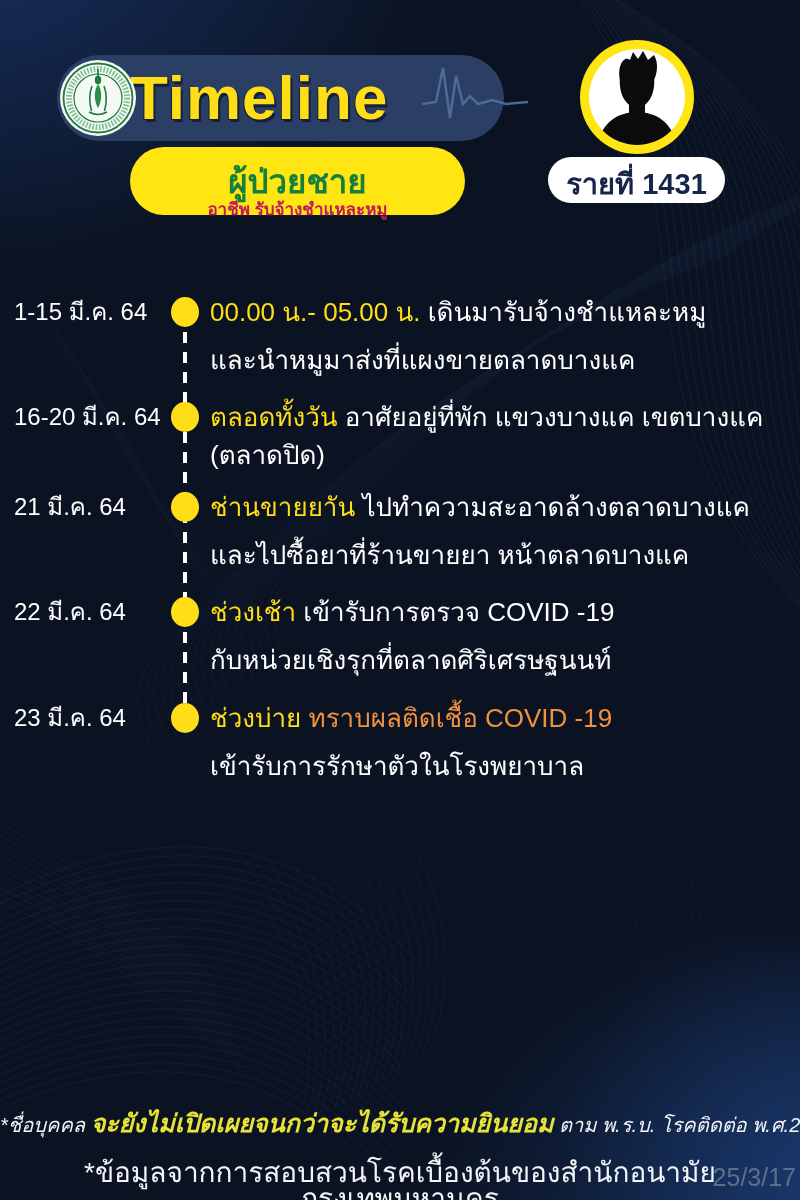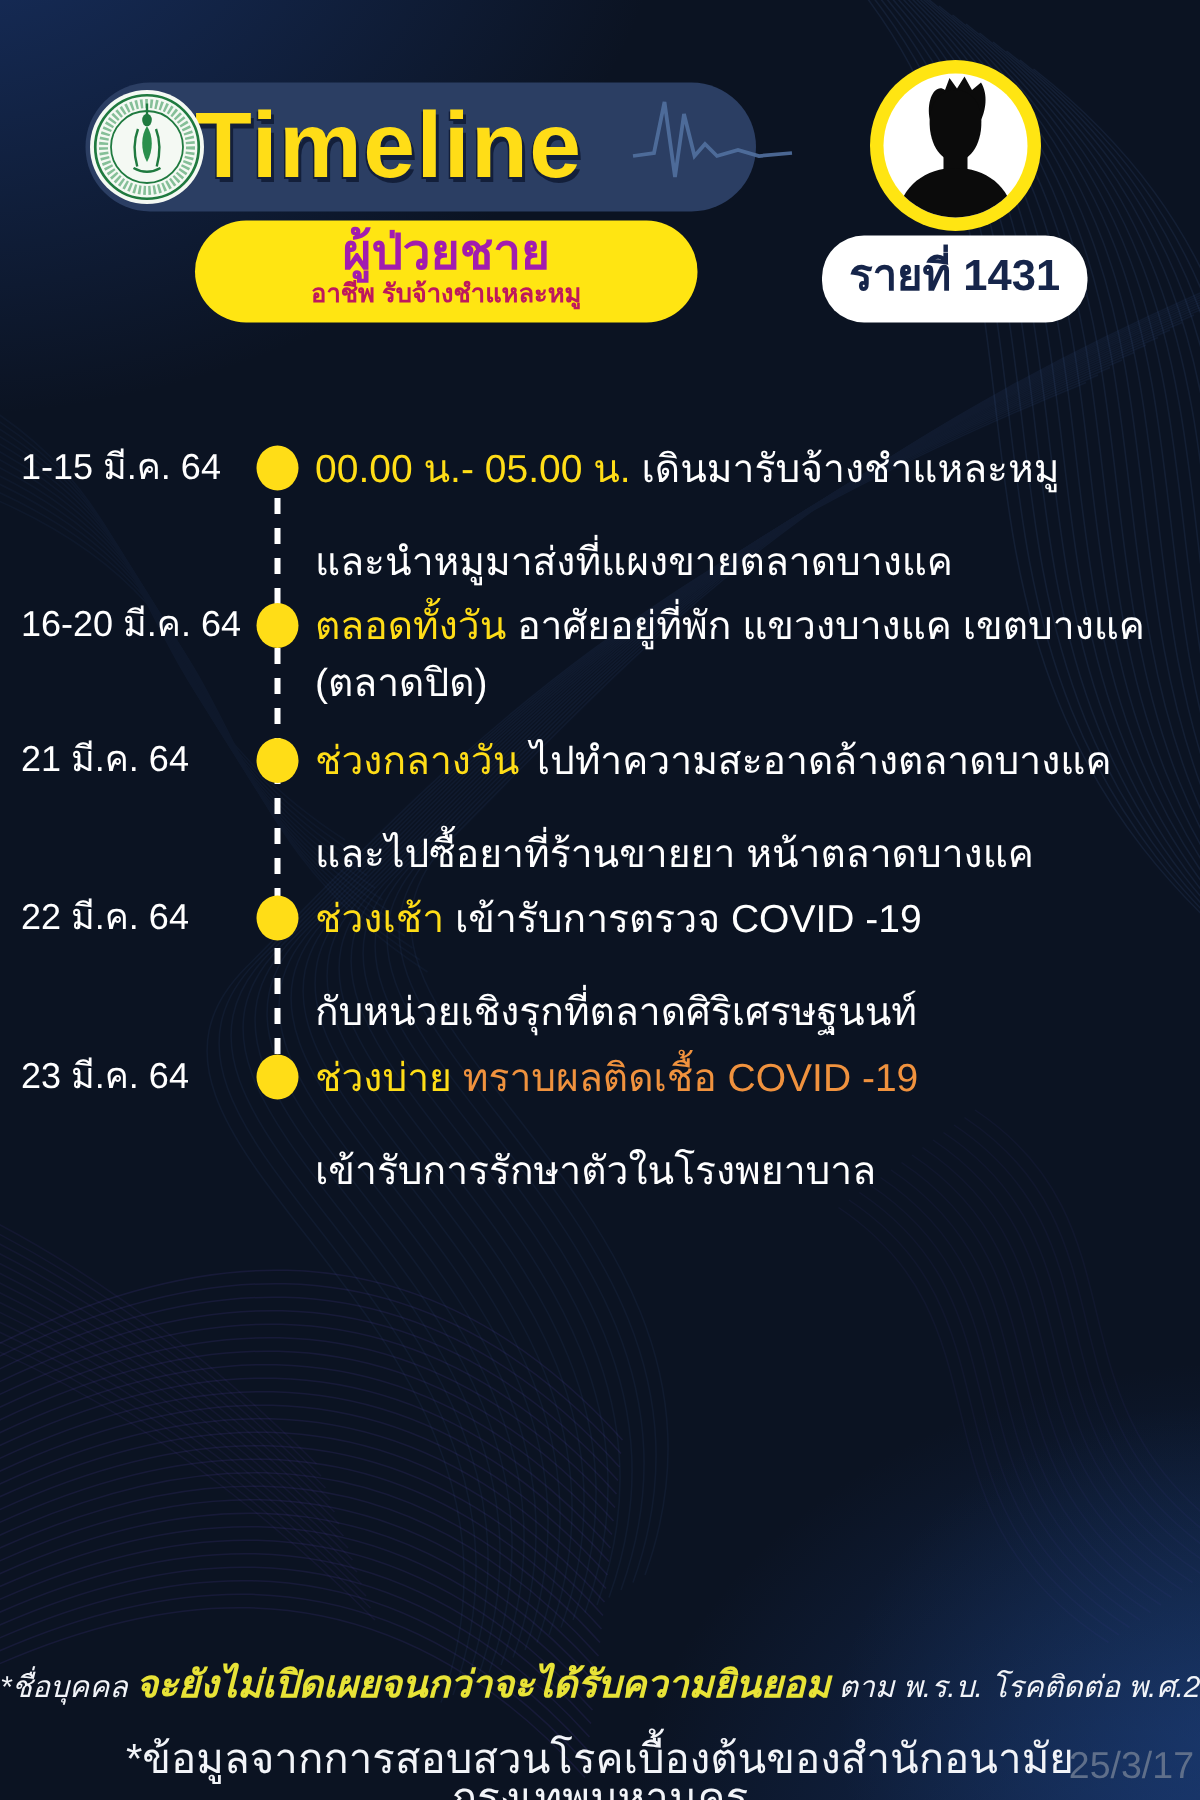--- a/index.html
+++ b/index.html
@@ -21,37 +21,37 @@
   .app-title{
     position:absolute;left:130px;top:55px;width:380px;height:86px;z-index:3;
     font-size:62px;font-weight:800;color:#ffdd17;line-height:86px;letter-spacing:1px;
     text-shadow:2px 3px 0 #131f3a, -1px 1px 0 #131f3a;
   }
   .seal{position:absolute;left:58px;top:58px;width:80px;height:80px;z-index:3;}
   .patient-badge{
     position:absolute;left:130px;top:147px;width:335px;height:68px;border-radius:34px;
     background:#ffe512;text-align:center;z-index:3;
   }
-  .patient-badge .name{font-size:33px;font-weight:800;color:#a21caf;line-height:40px;margin-top:1px;}
+  .patient-badge .name{font-size:33px;font-weight:800;color:#15803d;line-height:40px;margin-top:15px;}
   .patient-badge .occ{font-size:17px;font-weight:600;color:#be185d;line-height:20px;margin-top:-2px;}
   .avatar{position:absolute;left:580px;top:40px;z-index:3;}
   .case-pill{
-    position:absolute;left:548px;top:157px;width:177px;height:58px;border-radius:28px;background:#ffffff;
+    position:absolute;left:548px;top:157px;width:177px;height:46px;border-radius:28px;background:#ffffff;
     text-align:center;line-height:55px;font-size:29px;font-weight:800;color:#16254a;z-index:4;
   }
 
   
   .t-track{position:absolute;left:183px;top:312px;width:4px;height:406px;z-index:2;
     background:repeating-linear-gradient(to bottom,#ffffff 0 11px,transparent 11px 20px);}
   .t-row{position:absolute;left:0;width:800px;z-index:3;}
   .t-date{position:absolute;left:14px;top:0;width:150px;text-align:left;color:#ffffff;font-size:24px;line-height:38px;white-space:nowrap;}
   .t-dot{position:absolute;left:171px;top:4px;width:28px;height:30px;border-radius:50%;background:#ffdd17;}
   .t-text{position:absolute;left:210px;top:0;width:570px;}
   .t-line{font-size:26px;line-height:38px;white-space:nowrap;}
-  .t-line.l2{margin-top:24px;}
+  .t-line.l2{margin-top:10px;}
   .seg{white-space:pre-wrap;}
   .c-yellow{color:#ffdd17;}
   .c-white{color:#ffffff;}
   .c-orange{color:#f0923e;}
 
   
   .footer{position:absolute;left:0;top:1106px;width:800px;text-align:center;z-index:3;}
   .f-line1{line-height:34px;white-space:nowrap;}
   .fseg{font-style:italic;}
   .f-white{color:#f2f4f8;font-size:20px;}
@@ -242,21 +242,21 @@
     <div class="t-text">
       <div class="t-line l1"><span class="seg c-yellow">ตลอดทั้งวัน </span><span class="seg c-white">อาศัยอยู่ที่พัก แขวงบางแค เขตบางแค (ตลาดปิด)</span></div>
 
     </div>
   </div>
 
   <div class="t-row" style="top: 488px;">
     <div class="t-date">21 มี.ค. 64</div>
     <div class="t-dot"></div>
     <div class="t-text">
-      <div class="t-line l1"><span class="seg c-yellow">ช่วงกลางวัน </span><span class="seg c-white">ไปทำความสะอาดล้างตลาดบางแค</span></div>
+      <div class="t-line l1"><span class="seg c-yellow">ช่านขายยาัน </span><span class="seg c-white">ไปทำความสะอาดล้างตลาดบางแค</span></div>
       <div class="t-line l2"><span class="seg c-white">และไปซื้อยาที่ร้านขายยา หน้าตลาดบางแค</span></div>
     </div>
   </div>
 
   <div class="t-row" style="top: 593px;">
     <div class="t-date">22 มี.ค. 64</div>
     <div class="t-dot"></div>
     <div class="t-text">
       <div class="t-line l1"><span class="seg c-yellow">ช่วงเช้า </span><span class="seg c-white">เข้ารับการตรวจ COVID -19</span></div>
       <div class="t-line l2"><span class="seg c-white">กับหน่วยเชิงรุกที่ตลาดศิริเศรษฐนนท์</span></div>

